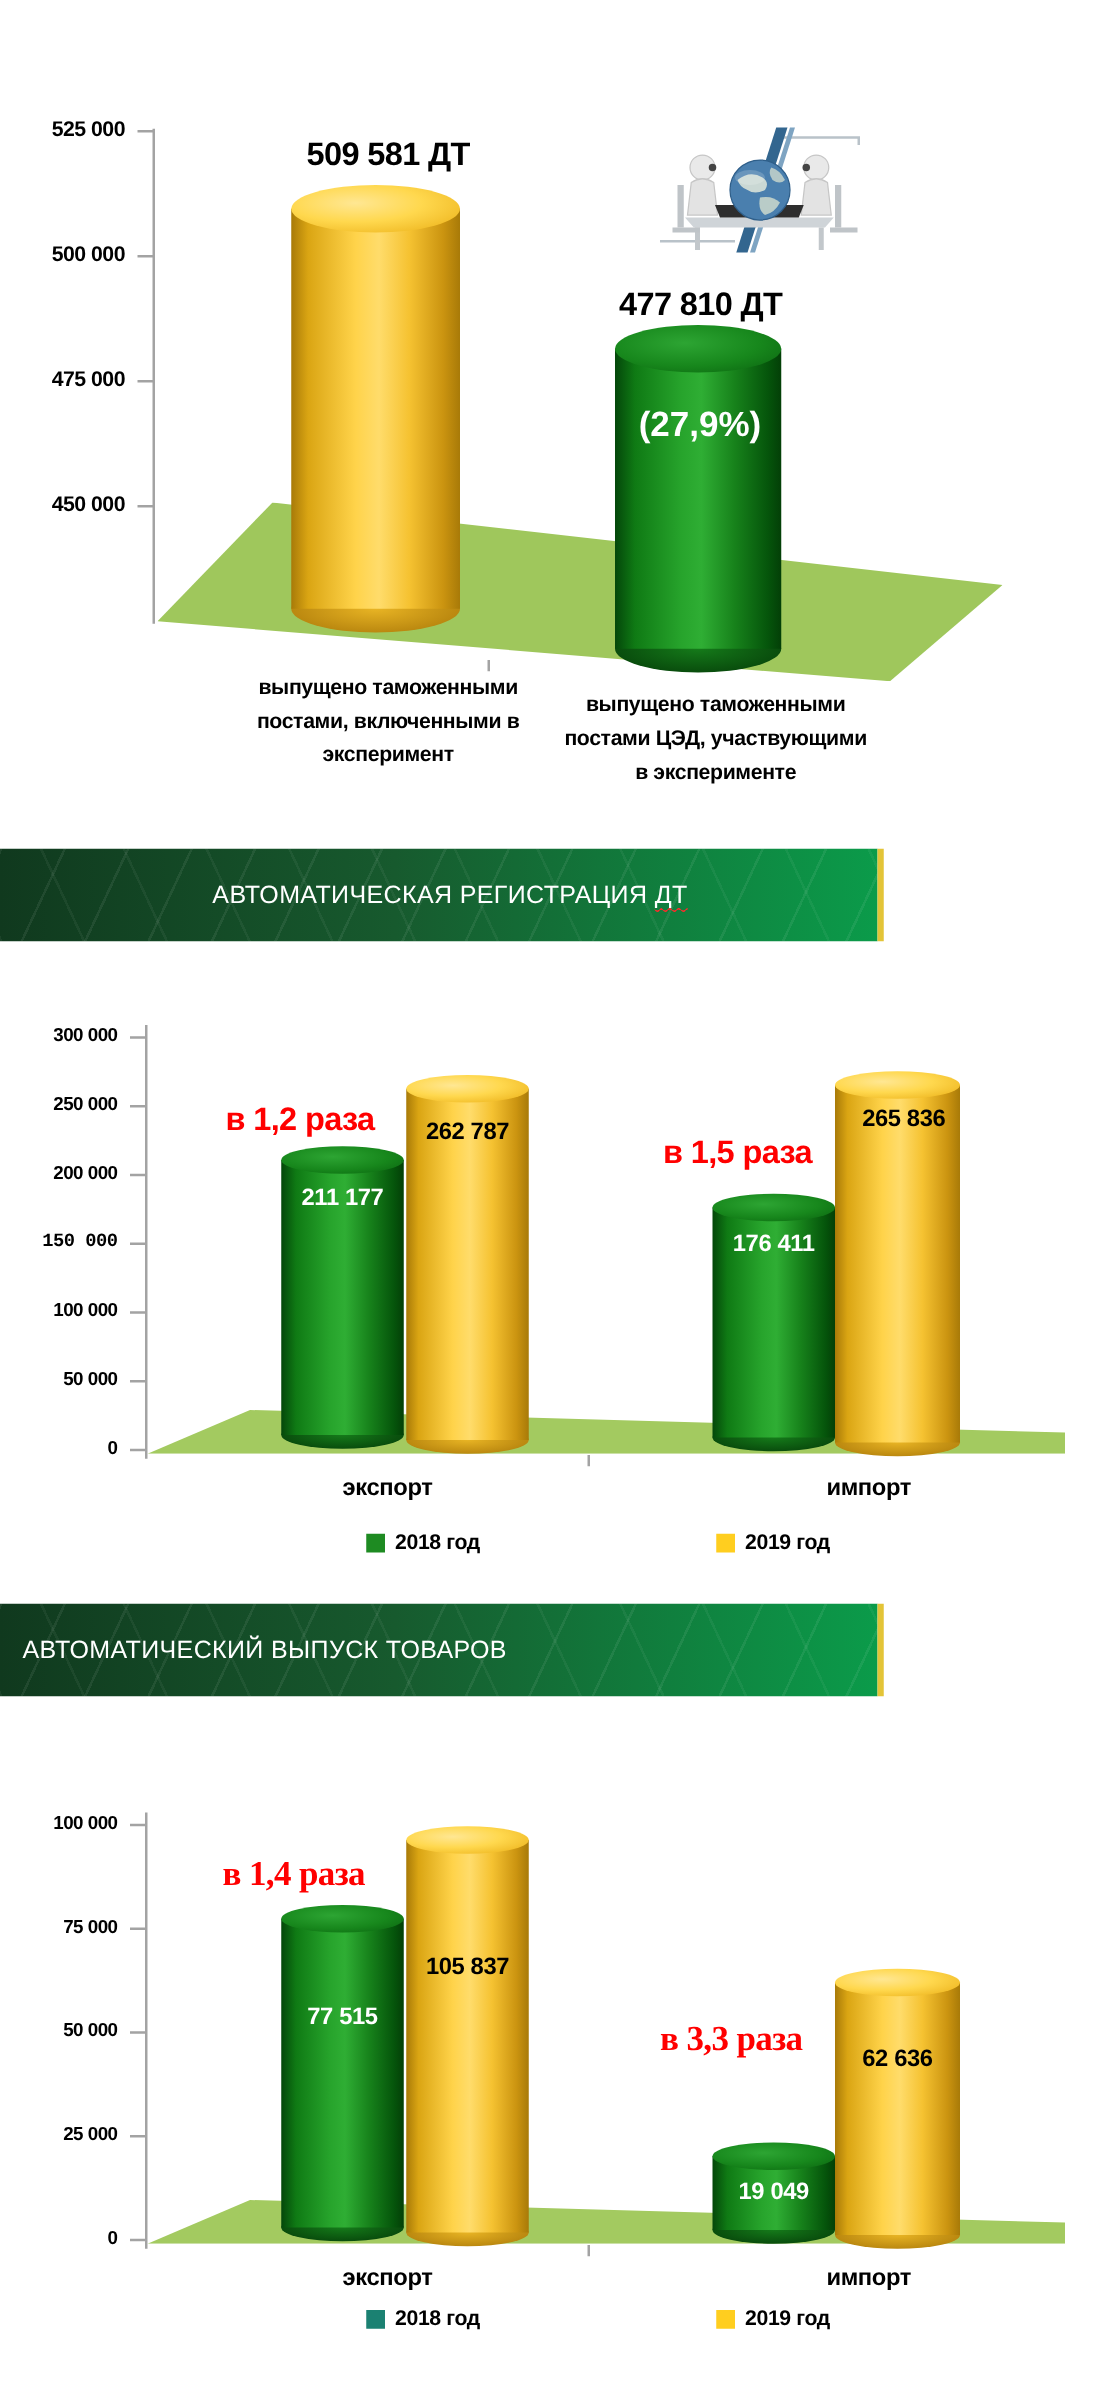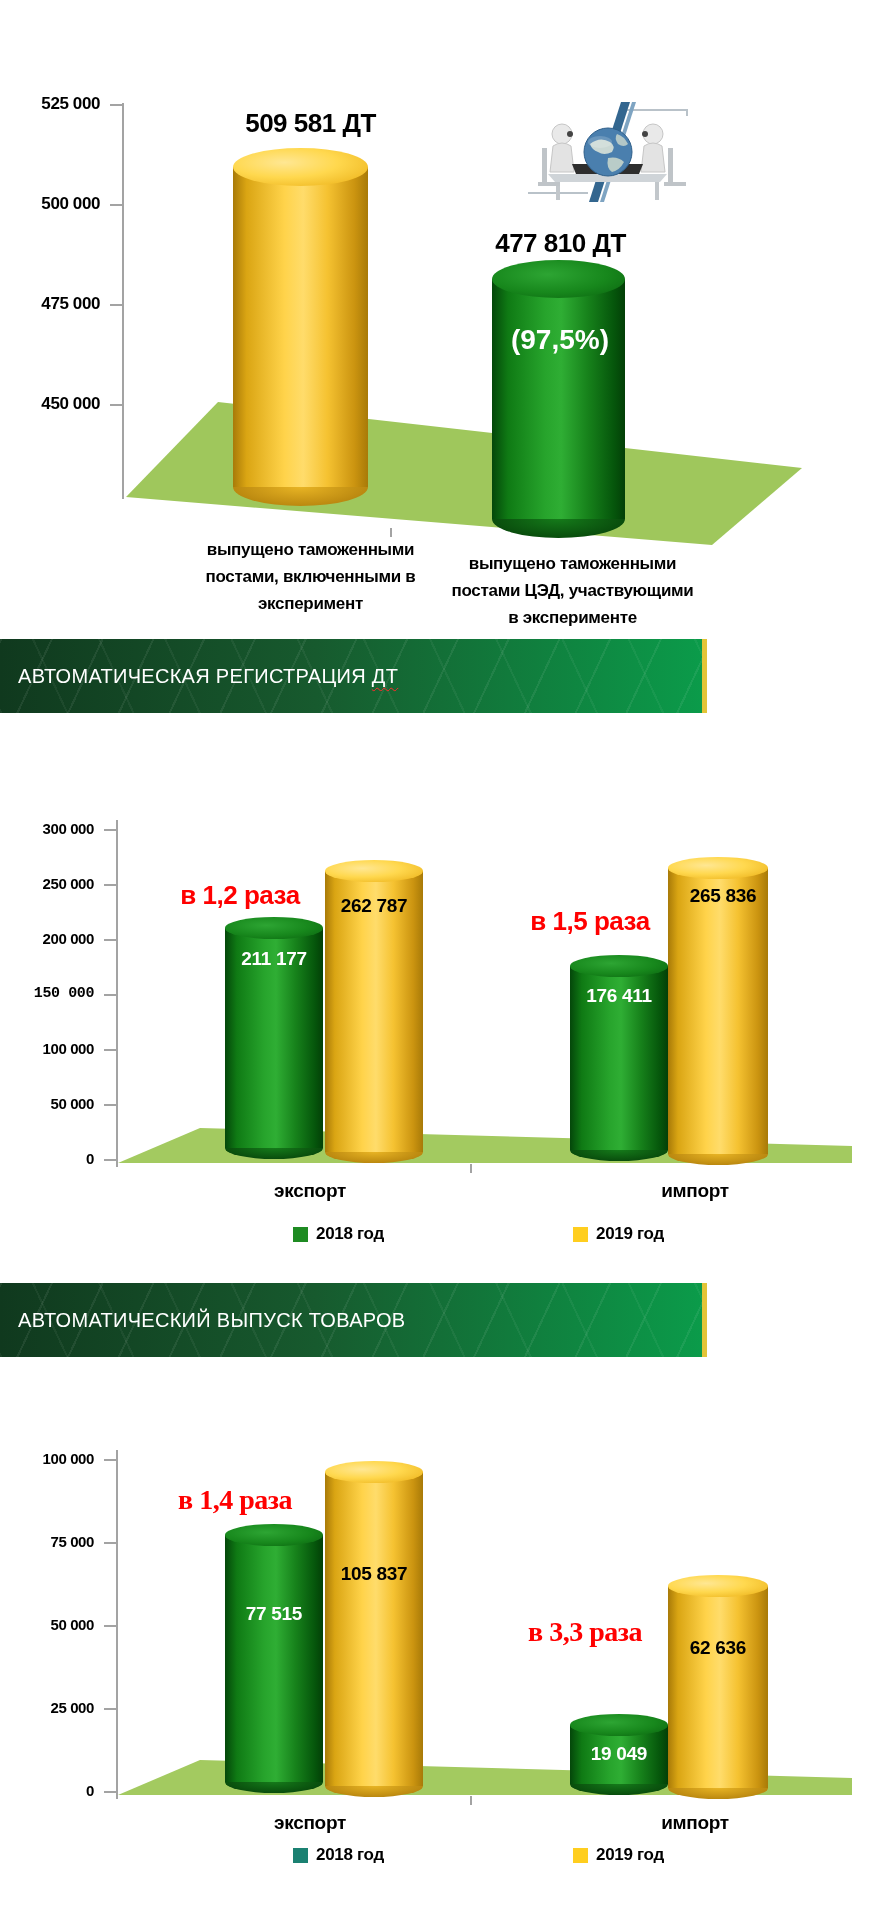--- a/index.html
+++ b/index.html
@@ -80,21 +80,21 @@
     <div class="cap-top ycap"></div>
   </div>
   <div class="cyl big" style="left:492px;top:260px;width:133px;height:278px;">
     <div class="cap-bot gbot"></div>
     <div class="body gbody"></div>
     <div class="cap-top gcap"></div>
   </div>
 
   <div class="biglabel" style="left:178px;top:108px;width:265px;">509 581 ДТ</div>
   <div class="biglabel" style="left:428px;top:228px;width:265px;">477 810 ДТ</div>
-  <div class="pct" style="left:460px;top:324px;width:200px;">(97,5%)</div>
+  <div class="pct" style="left:460px;top:324px;width:200px;">(27,9%)</div>
   <div class="cat c1" style="left:148px;top:536px;width:325px;">выпущено таможенными
 постами, включенными в
 эксперимент</div>
   <div class="cat c1" style="left:425px;top:550px;width:295px;">выпущено таможенными
 постами ЦЭД, участвующими
 в  эксперименте</div>
 
   <svg class="abs" style="left:520px;top:96px;" width="175" height="112" viewBox="0 0 175 112">
     <g stroke="#b9c2c9" stroke-width="2" fill="none">
       <path d="M100 14 L167 14 L167 20"></path>
@@ -128,21 +128,21 @@
     <g>
       <circle cx="88" cy="56" r="24" fill="#4a7fae"></circle>
       <circle cx="88" cy="56" r="24" fill="none" stroke="#2f5f8a" stroke-width="1"></circle>
       <path d="M70 48 Q80 40 90 46 Q96 50 92 56 Q84 60 78 56 Q72 54 70 48 Z" fill="#d8e2d8" opacity="0.9"></path>
       <path d="M88 62 Q98 60 104 66 Q100 74 92 76 Q86 72 88 62 Z" fill="#cdd9cd" opacity="0.85"></path>
       <path d="M97 38 Q104 40 108 48 Q104 52 98 48 Q94 42 97 38 Z" fill="#cdd9cd" opacity="0.8"></path>
       <ellipse cx="80" cy="46" rx="12" ry="6" fill="#ffffff" opacity="0.18"></ellipse>
     </g>
   </svg>
 
-  <div class="banner" style="top:639px;">
+  <div class="banner" style="top:679px;justify-content:center;">
     <div class="banner-text"><span>АВТОМАТИЧЕСКАЯ РЕГИСТРАЦИЯ </span><span class="wavy">ДТ</span></div>
   </div>
 
   <div class="ytick yt2" style="top:820px;">300 000</div>
   <div class="ytick yt2" style="top:875px;">250 000</div>
   <div class="ytick yt2" style="top:930px;">200 000</div>
   <div class="ytick yt2" style="top:985px;font-family:Liberation Mono, monospace;">150 000</div>
   <div class="ytick yt2" style="top:1040px;">100 000</div>
   <div class="ytick yt2" style="top:1095px;">50 000</div>
   <div class="ytick yt2" style="top:1150px;">0</div>

